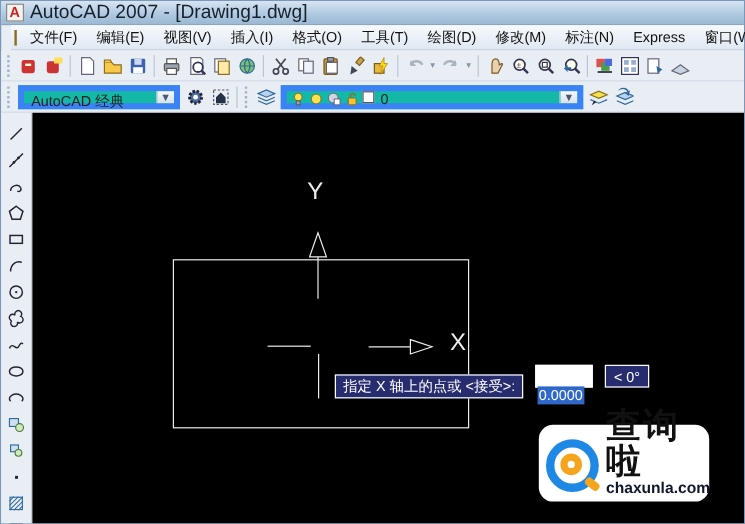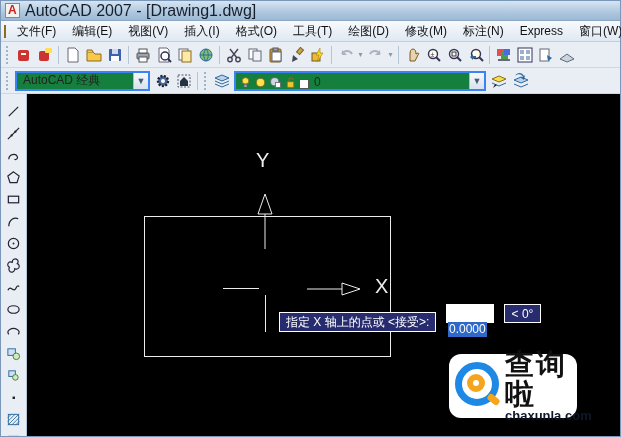--- a/index.html
+++ b/index.html
@@ -9,33 +9,33 @@
 
   
   .titlebar { height:20px; display:flex; align-items:center; gap:5px; padding:0 4px;
     background:linear-gradient(#d6e4f2,#aec7df 60%,#9cb8d4); border-bottom:1px solid #8aa6c2; flex:0 0 20px;}
   .titlebar .apptitle { color:#15202b; font-weight:500; font-size:16px; }
   .acadicon { width:15px; height:15px; background:#f2f2ee; border:1px solid #888; position:relative; }
   .acadicon::after { content:"A"; position:absolute; left:2px; top:-1px; color:#c22; font-weight:bold; font-size:12px; }
 
   
   .menubar { height:21px; display:flex; align-items:center; gap:2px; padding:0 3px;
-    background:linear-gradient(#f7fafd,#dfe8f2); border-bottom:1px solid #c2cfdd; flex:0 0 21px;}
+    background:linear-gradient(#f7fafd,#dfe8f2); border-bottom:1px solid #c2cfdd; flex:0 0 21px;margin-left:8px;}
   .menu-item { padding:2px 7px; color:#111; cursor:default; white-space:nowrap; }
   .docicon { width:14px; height:13px; background:linear-gradient(135deg,#ffe9a8,#e8b93f); border:1px solid #8a6d1d; margin-right:2px; }
 
   
   .tb-row { height:26px; display:flex; align-items:center; background:#e9eef5; border-bottom:1px solid #cdd8e4; padding:0 2px; flex:0 0 26px; overflow:hidden;}
   .grip { width:4px; height:18px; border-left:2px dotted #9fb4c9; margin:0 3px; }
   .sep  { width:1px; height:18px; background:#b7c6d6; margin:0 3px; }
   .tbi { width:21px; height:21px; display:flex; align-items:center; justify-content:center; border:1px solid transparent; }
   .tbi svg { width:16px; height:16px; display:block; }
   .dd { width:9px; height:21px; display:flex; align-items:center; justify-content:center; color:#8a99a8; font-size:8px; }
 
-  .combo { height:20px; background:#15803d; border:2px solid #3b82f6; display:flex; align-items:flex-end; font-size:12px; color:#222; }
+  .combo { height:20px; background:#14b8a6; border:5px solid #3b82f6; display:flex; align-items:flex-start; font-size:12px; color:#222; }
   .combo .cb-arrow { margin-left:auto; width:15px; height:100%; display:flex; align-items:center; justify-content:center;
      background:linear-gradient(#f4f8fb,#d7e2ee); border-left:1px solid #a9bed2; color:#4a5a6a; font-size:9px;}
   .ws-combo { width:135px; padding-left:6px; margin:0 2px; }
   .layer-combo { width:252px; padding-left:3px; margin:0 2px; gap:2px;}
   .layer-combo svg { width:13px; height:13px; }
   .swatch { width:10px; height:10px; border:1px solid #555; background:#fff; }
   .layer-name { margin-left:3px; }
 
   
   .main { flex:1; display:flex; min-height:0; }
@@ -56,22 +56,22 @@
   .ch-bottom { left:264px; top:294px; width:1px; height:37px; background:#ececec; }
 
   .dyn-prompt { left:278px; top:303px; height:20px; padding:0 6px; background:#272c6e; border:1px solid #fff;
     color:#fff; display:flex; align-items:center; white-space:nowrap; font-size:12px;margin-top:8px; }
   .dyn-input { left:445px; top:303px; width:48px; height:19px; background:#fff; border:1px solid #fff; display:flex; align-items:center; padding:1px; }
   .dyn-input .selval { background:#2f68c8; color:#fff; font-size:12px; padding:0 1px; line-height:15px;margin-top:32px; }
   .dyn-angle { left:503px; top:303px; width:37px; height:19px; background:#272c6e; border:1px solid #fff;
     color:#fff; display:flex; align-items:center; justify-content:center; font-size:12px; }
 
   
-  .watermark { left:448px; top:353px; width:128px; height:64px; background:#fff; border-radius:12px;
-    display:flex; align-items:center; padding:4px 8px 4px 6px; }
+  .watermark { left:448px; top:353px; width:142px; height:64px; background:#fff; border-radius:12px;
+    display:flex; align-items:flex-end; padding:4px 8px 4px 6px; }
   .wm-logo { position:relative; width:48px; height:48px; flex:0 0 48px;}
   .wm-ring { position:absolute; left:0; top:0; width:44px; height:44px; border:7px solid #1e88e5; border-radius:50%; }
   .wm-mag { position:absolute; left:12px; top:12px; width:18px; height:18px; border:6px solid #f5a41d; border-radius:50%; }
   .wm-handle { position:absolute; left:32px; top:34px; width:13px; height:7px; background:#f5a41d; border-radius:3px; transform:rotate(38deg); }
   .wm-text { display:flex; flex-direction:column; align-items:flex-end; margin-left:2px; }
   .wm-brand { font-size:29px; font-weight:bold; color:#111; line-height:30px; letter-spacing:2px; }
   .wm-domain { font-size:13px; font-weight:bold; color:#0f172a; line-height:14px; margin-right:2px;}
 </style>
 </head>
 <body>

